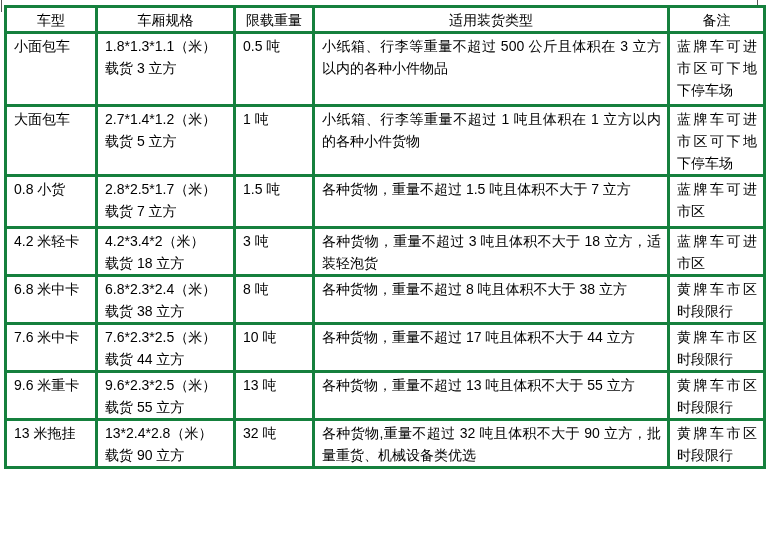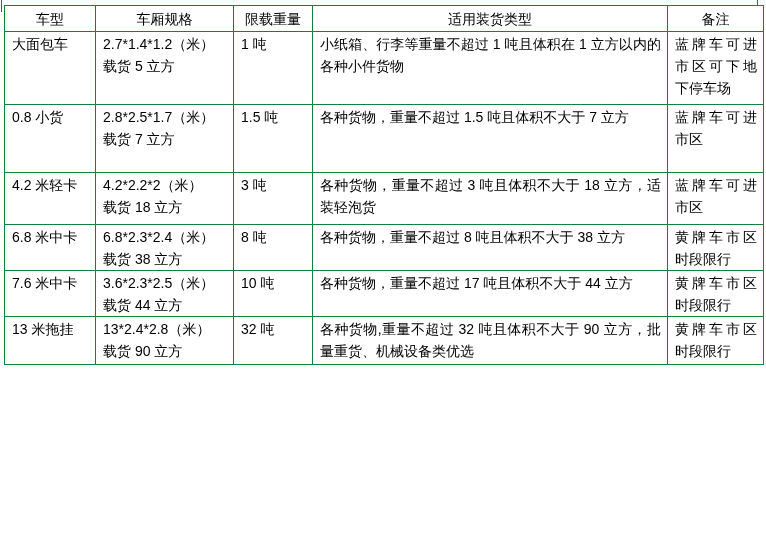--- a/index.html
+++ b/index.html
@@ -21,21 +21,21 @@
     border-collapse:collapse;
     table-layout:fixed;
     background:#ffffff;
   }
   col.c1{width:91px}
   col.c2{width:138px}
   col.c3{width:79px}
   col.c4{width:355px}
   col.c5{width:96px}
   th,td{
-    border:1px solid #15803d;
+    border:3px solid #15803d;
     font-size:14px;
     line-height:22px;
     color:#000000;
     font-weight:normal;
     overflow:hidden;
   }
   thead tr{height:26px;}
   th{
     text-align:center;
     vertical-align:middle;
@@ -86,20 +86,30 @@
     <tr>
         <th>车型</th>
         <th>车厢规格</th>
         <th>限载重量</th>
         <th>适用装货类型</th>
         <th>备注</th>
       </tr>
   </thead>
   <tbody>
       <tr>
+        <td>小面包车</td>
+        <td>
+          <div>1.8*1.3*1.1（米）</div>
+          <div>载货 3 立方</div>
+        </td>
+        <td>0.5 吨</td>
+        <td class="justify">小纸箱、行李等重量不超过 500 公斤且体积在 3 立方以内的各种小件物品</td>
+        <td class="justify"><span>蓝牌车可进市区可下地下停车场</span></td>
+      </tr>
+      <tr>
         <td>大面包车</td>
         <td>
           <div>2.7*1.4*1.2（米）</div>
           <div>载货 5 立方</div>
         </td>
         <td>1 吨</td>
         <td class="justify">小纸箱、行李等重量不超过 1 吨且体积在 1 立方以内的各种小件货物</td>
         <td class="justify"><span>蓝牌车可进市区可下地下停车场</span></td>
       </tr>
       <tr>
@@ -108,45 +118,55 @@
           <div>2.8*2.5*1.7（米）</div>
           <div>载货 7 立方</div>
         </td>
         <td>1.5 吨</td>
         <td class="justify">各种货物，重量不超过 1.5 吨且体积不大于 7 立方</td>
         <td class="justify"><span>蓝牌车可进市区</span></td>
       </tr>
       <tr>
         <td>4.2 米轻卡</td>
         <td>
-          <div>4.2*2.2*2（米）</div>
+          <div>4.2*3.4*2（米）</div>
           <div>载货 18 立方</div>
         </td>
         <td>3 吨</td>
         <td class="justify">各种货物，重量不超过 3 吨且体积不大于 18 立方，适装轻泡货</td>
         <td class="justify"><span>蓝牌车可进市区</span></td>
       </tr>
       <tr>
         <td>6.8 米中卡</td>
         <td>
           <div>6.8*2.3*2.4（米）</div>
           <div>载货 38 立方</div>
         </td>
         <td>8 吨</td>
         <td class="justify">各种货物，重量不超过 8 吨且体积不大于 38 立方</td>
         <td class="justify"><span>黄牌车市区时段限行</span></td>
       </tr>
       <tr>
         <td>7.6 米中卡</td>
         <td>
-          <div>3.6*2.3*2.5（米）</div>
+          <div>7.6*2.3*2.5（米）</div>
           <div>载货 44 立方</div>
         </td>
         <td>10 吨</td>
         <td class="justify">各种货物，重量不超过 17 吨且体积不大于 44 立方</td>
+        <td class="justify"><span>黄牌车市区时段限行</span></td>
+      </tr>
+      <tr>
+        <td>9.6 米重卡</td>
+        <td>
+          <div>9.6*2.3*2.5（米）</div>
+          <div>载货 55 立方</div>
+        </td>
+        <td>13 吨</td>
+        <td class="justify">各种货物，重量不超过 13 吨且体积不大于 55 立方</td>
         <td class="justify"><span>黄牌车市区时段限行</span></td>
       </tr>
       <tr>
         <td>13 米拖挂</td>
         <td>
           <div>13*2.4*2.8（米）</div>
           <div>载货 90 立方</div>
         </td>
         <td>32 吨</td>
         <td class="justify">各种货物,重量不超过 32 吨且体积不大于 90 立方，批量重货、机械设备类优选</td>

